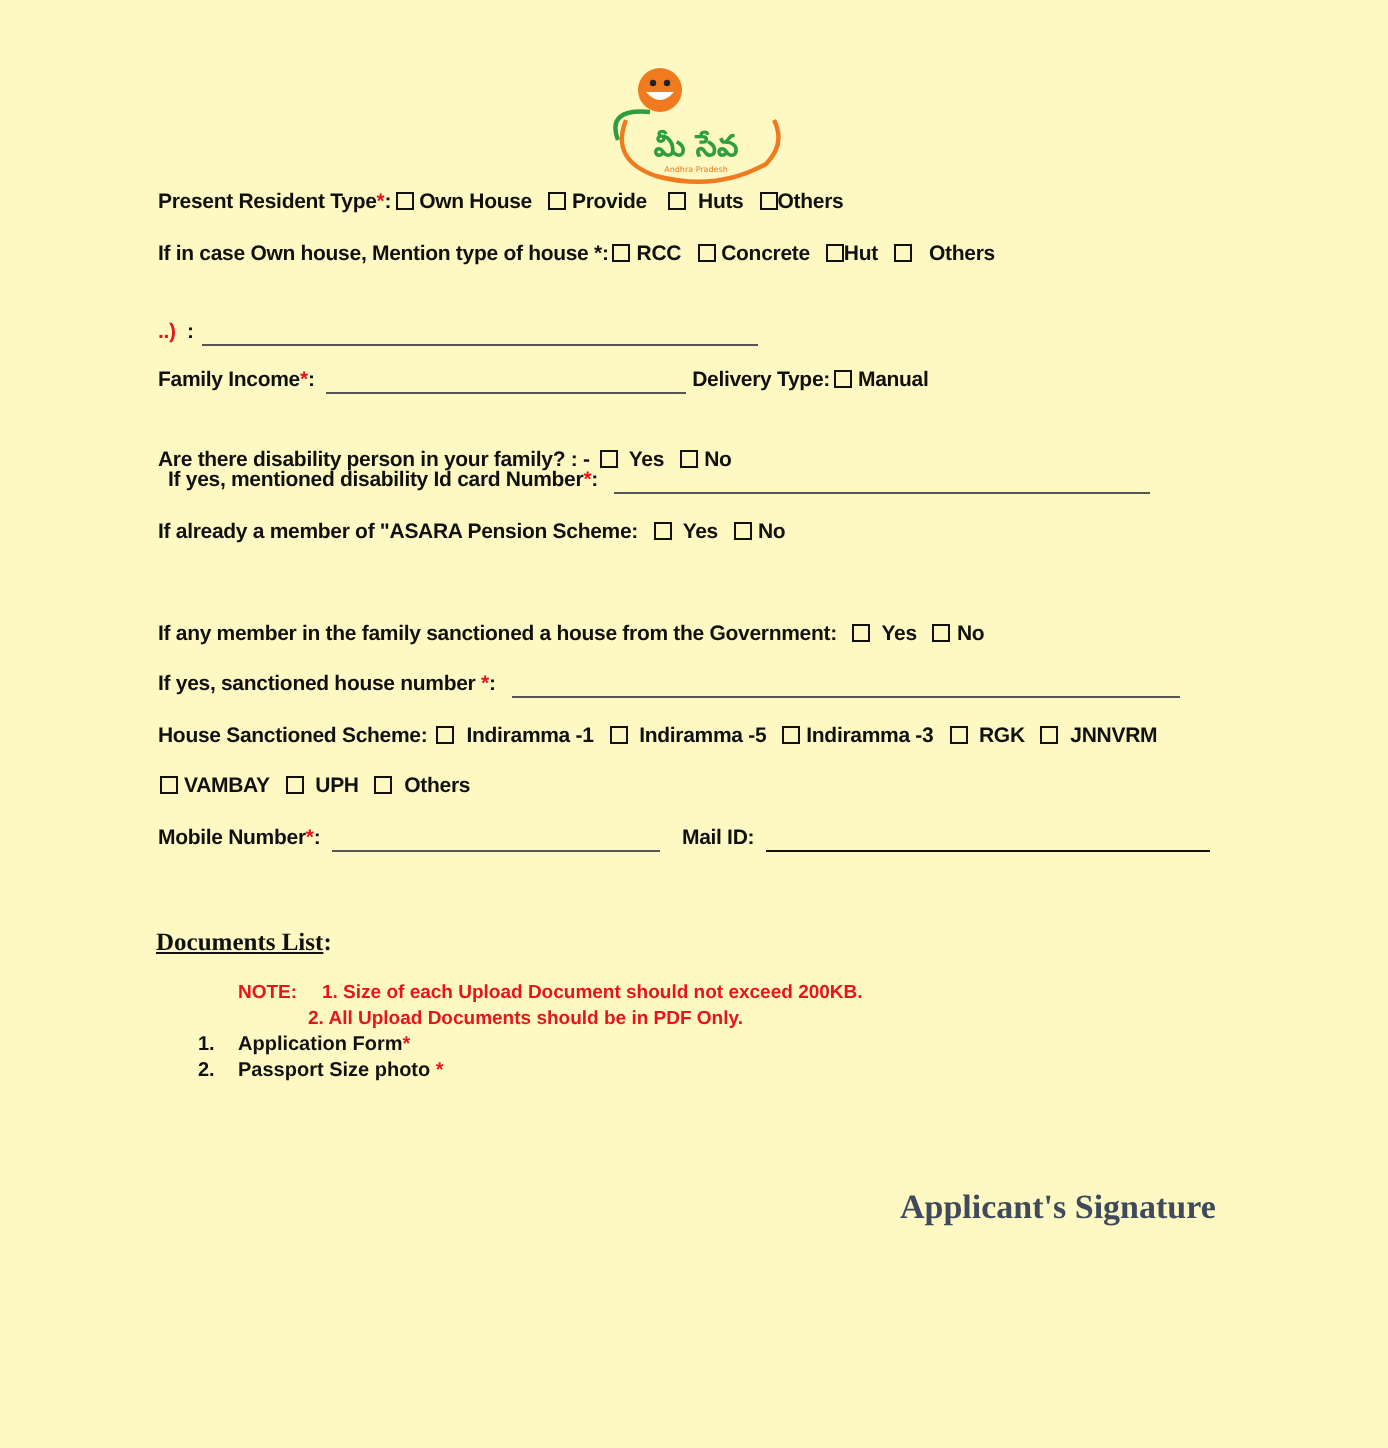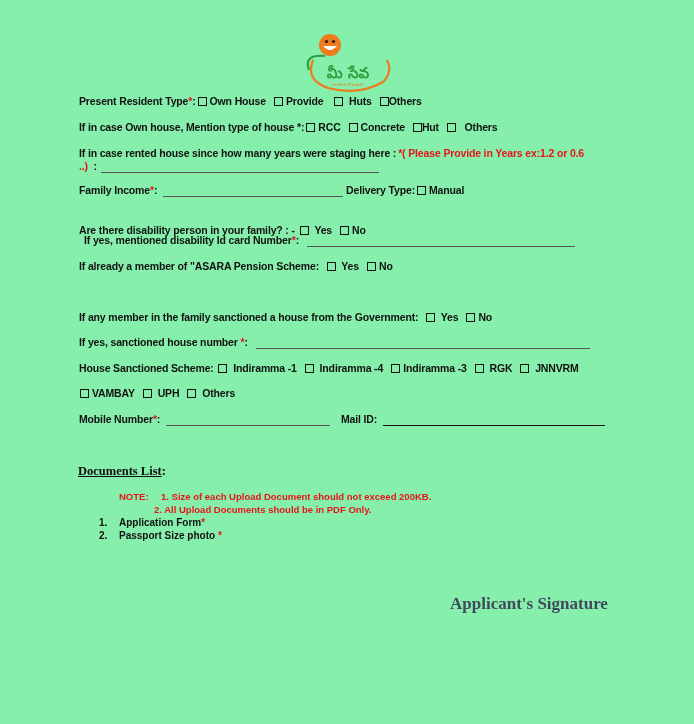--- a/index.html
+++ b/index.html
@@ -1,21 +1,21 @@
 <!DOCTYPE html>
 <html><head>
   <meta charset="utf-8">
   <style>
     html, body { margin: 0; padding: 0; background: #ffffff; }
     body {
       width: 694px; height: 724px; position: relative; overflow: hidden;
       font-family: "Liberation Sans", "DejaVu Sans", sans-serif;
       color: #111111;
     }
-    .page { position: absolute; left: 0; top: 0; width: 694px; height: 724px; background: #86efac; }
+    .page { position: absolute; left: 0; top: 0; width: 694px; height: 724px; background: #fef9c3; }
     .logo { position: absolute; left: 303px; top: 30px; width: 90px; height: 66px; }
     .row {
       position: absolute; left: 79px;
       font-size: 10.5px; font-weight: bold; white-space: nowrap; line-height: 13px;
       letter-spacing: -0.15px;
     }
     .req { color: #e8141b; }
     .red { color: #e8141b; }
     .cb {
       display: inline-block; width: 7px; height: 7px; border: 1.6px solid #111;
@@ -60,23 +60,20 @@
   </div>
 
   <div class="row" style="top:95px">
     <span>Present Resident Type</span><span class="req">*</span><span>:</span><span class="cb"></span><span class="opt">Own House</span><span class="cb"></span><span class="opt">Provide</span>&nbsp;<span class="cb"></span>&nbsp;<span class="opt">Huts</span><span class="cb" style="margin-right:0"></span><span>Others</span>
   </div>
 
   <div class="row" style="top:121px">
     <span>If in case Own house, Mention type of house *:</span><span class="cb"></span><span class="opt">RCC</span><span class="cb"></span><span class="opt">Concrete</span><span class="cb" style="margin-right:0"></span><span class="opt">Hut</span><span class="cb"></span>&nbsp;&nbsp;<span>Others</span>
   </div>
 
-  <div class="row" style="top:147px">
-    <span>If in case rented house since how many years were staging here :</span><span class="red" style="margin-left:2px">*( Please Provide in Years ex:1.2 or 0.6</span>
-  </div>
   <div class="row" style="top:160px">
     <span class="red">..)</span>&nbsp;&nbsp;<span>:</span><span class="uline dash" style="width:278px"></span>
   </div>
 
   <div class="row" style="top:184px">
     <span>Family Income</span><span class="req">*</span><span>:</span><span class="uline dash" style="width:180px;margin-left:6px"></span>
     <span style="">Delivery Type:</span><span class="cb"></span><span>Manual</span>
   </div>
 
   <div class="row" style="top:224px">
@@ -94,21 +91,21 @@
 
   <div class="row" style="top:336px">
     <span>If yes, sanctioned house number </span><span class="req">*</span><span>:</span><span class="uline dash" style="width:334px;margin-left:8px"></span>
   </div>
 
   <div class="row" style="top:311px">
     <span>If any member in the family sanctioned a house from the Government:</span>&nbsp;&nbsp;<span class="cb"></span>&nbsp;<span class="opt">Yes</span><span class="cb"></span><span>No</span>
   </div>
 
   <div class="row" style="top:362px">
-    <span>House Sanctioned Scheme:</span>&nbsp;<span class="cb"></span>&nbsp;<span class="opt">Indiramma -1</span><span class="cb"></span>&nbsp;<span class="opt">Indiramma -4</span><span class="cb"></span><span class="opt">Indiramma -3</span><span class="cb"></span>&nbsp;<span class="opt">RGK</span><span class="cb"></span>&nbsp;<span>JNNVRM</span>
+    <span>House Sanctioned Scheme:</span>&nbsp;<span class="cb"></span>&nbsp;<span class="opt">Indiramma -1</span><span class="cb"></span>&nbsp;<span class="opt">Indiramma -5</span><span class="cb"></span><span class="opt">Indiramma -3</span><span class="cb"></span>&nbsp;<span class="opt">RGK</span><span class="cb"></span>&nbsp;<span>JNNVRM</span>
   </div>
   <div class="row" style="top:387px;left:80px">
     <span class="cb" style="margin-left:0"></span><span class="opt">VAMBAY</span><span class="cb"></span>&nbsp;<span class="opt">UPH</span><span class="cb"></span>&nbsp;<span>Others</span>
   </div>
 
   <div class="row" style="top:413px">
     <span>Mobile Number</span><span class="req">*</span><span>:</span><span class="uline dash" style="width:164px;margin-left:6px"></span>
     <span style="margin-left:8px">Mail ID:</span><span class="uline" style="width:222px;margin-left:6px;border-bottom:1.3px solid #111"></span>
   </div>
 

